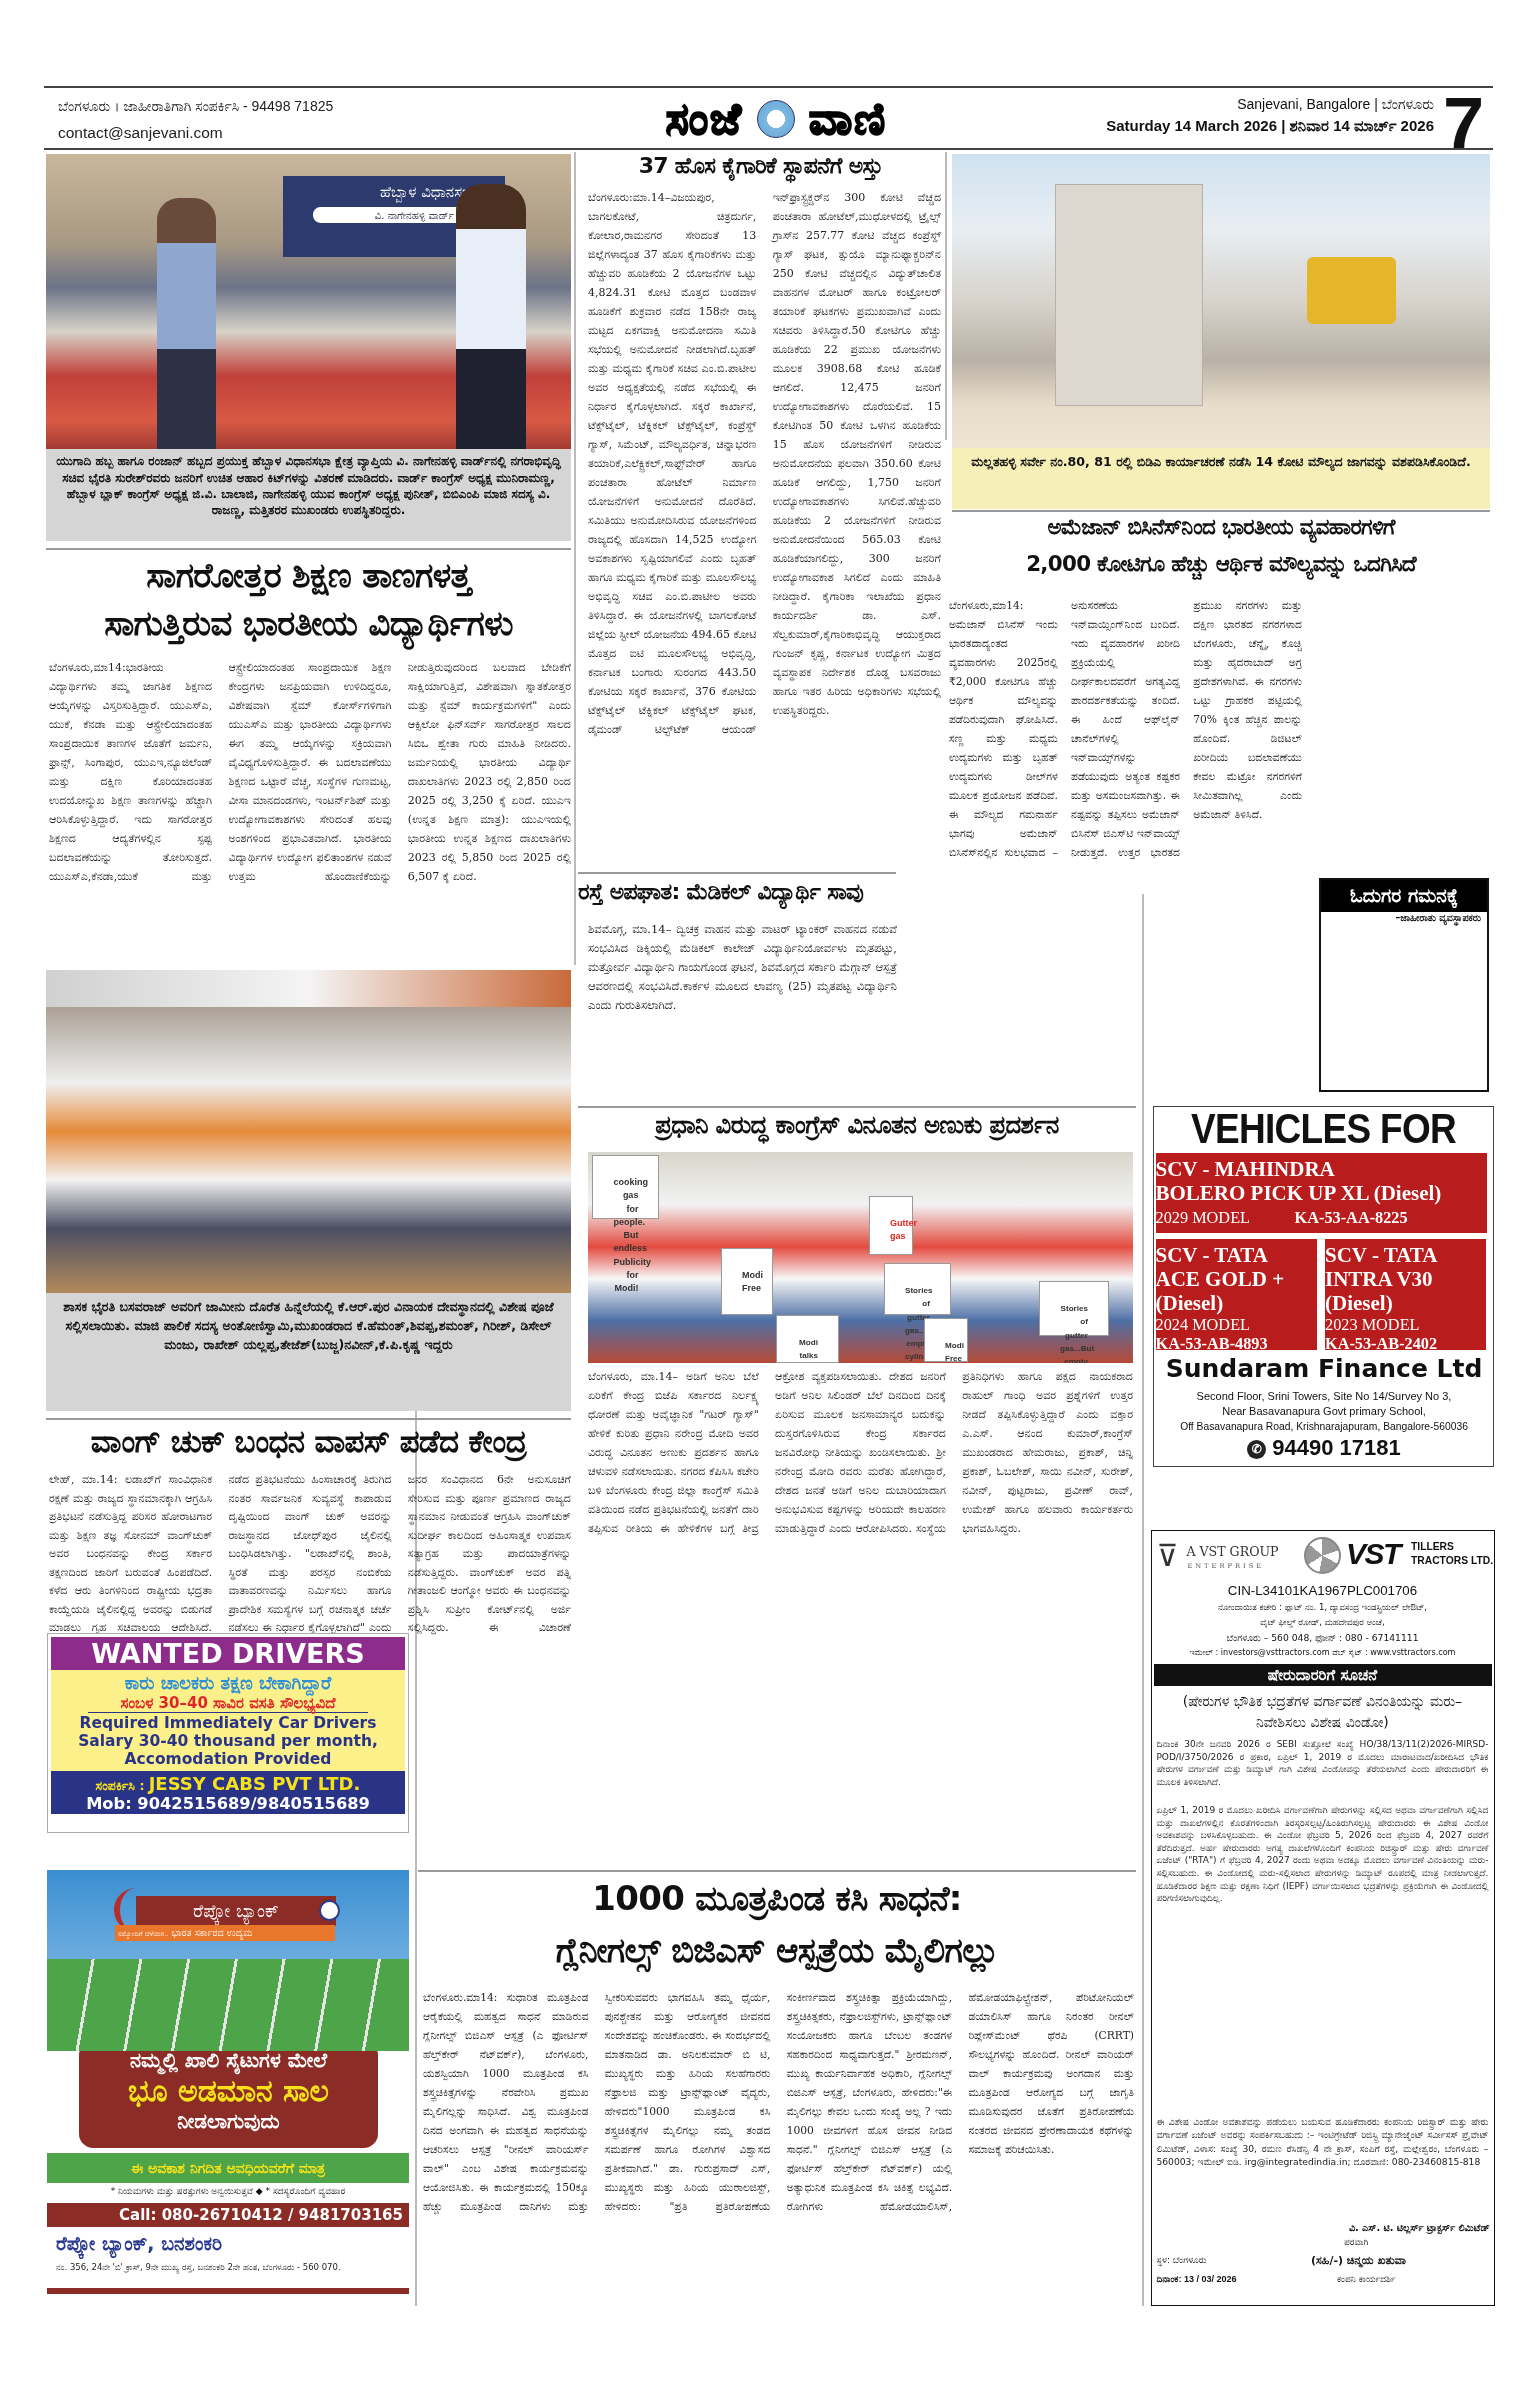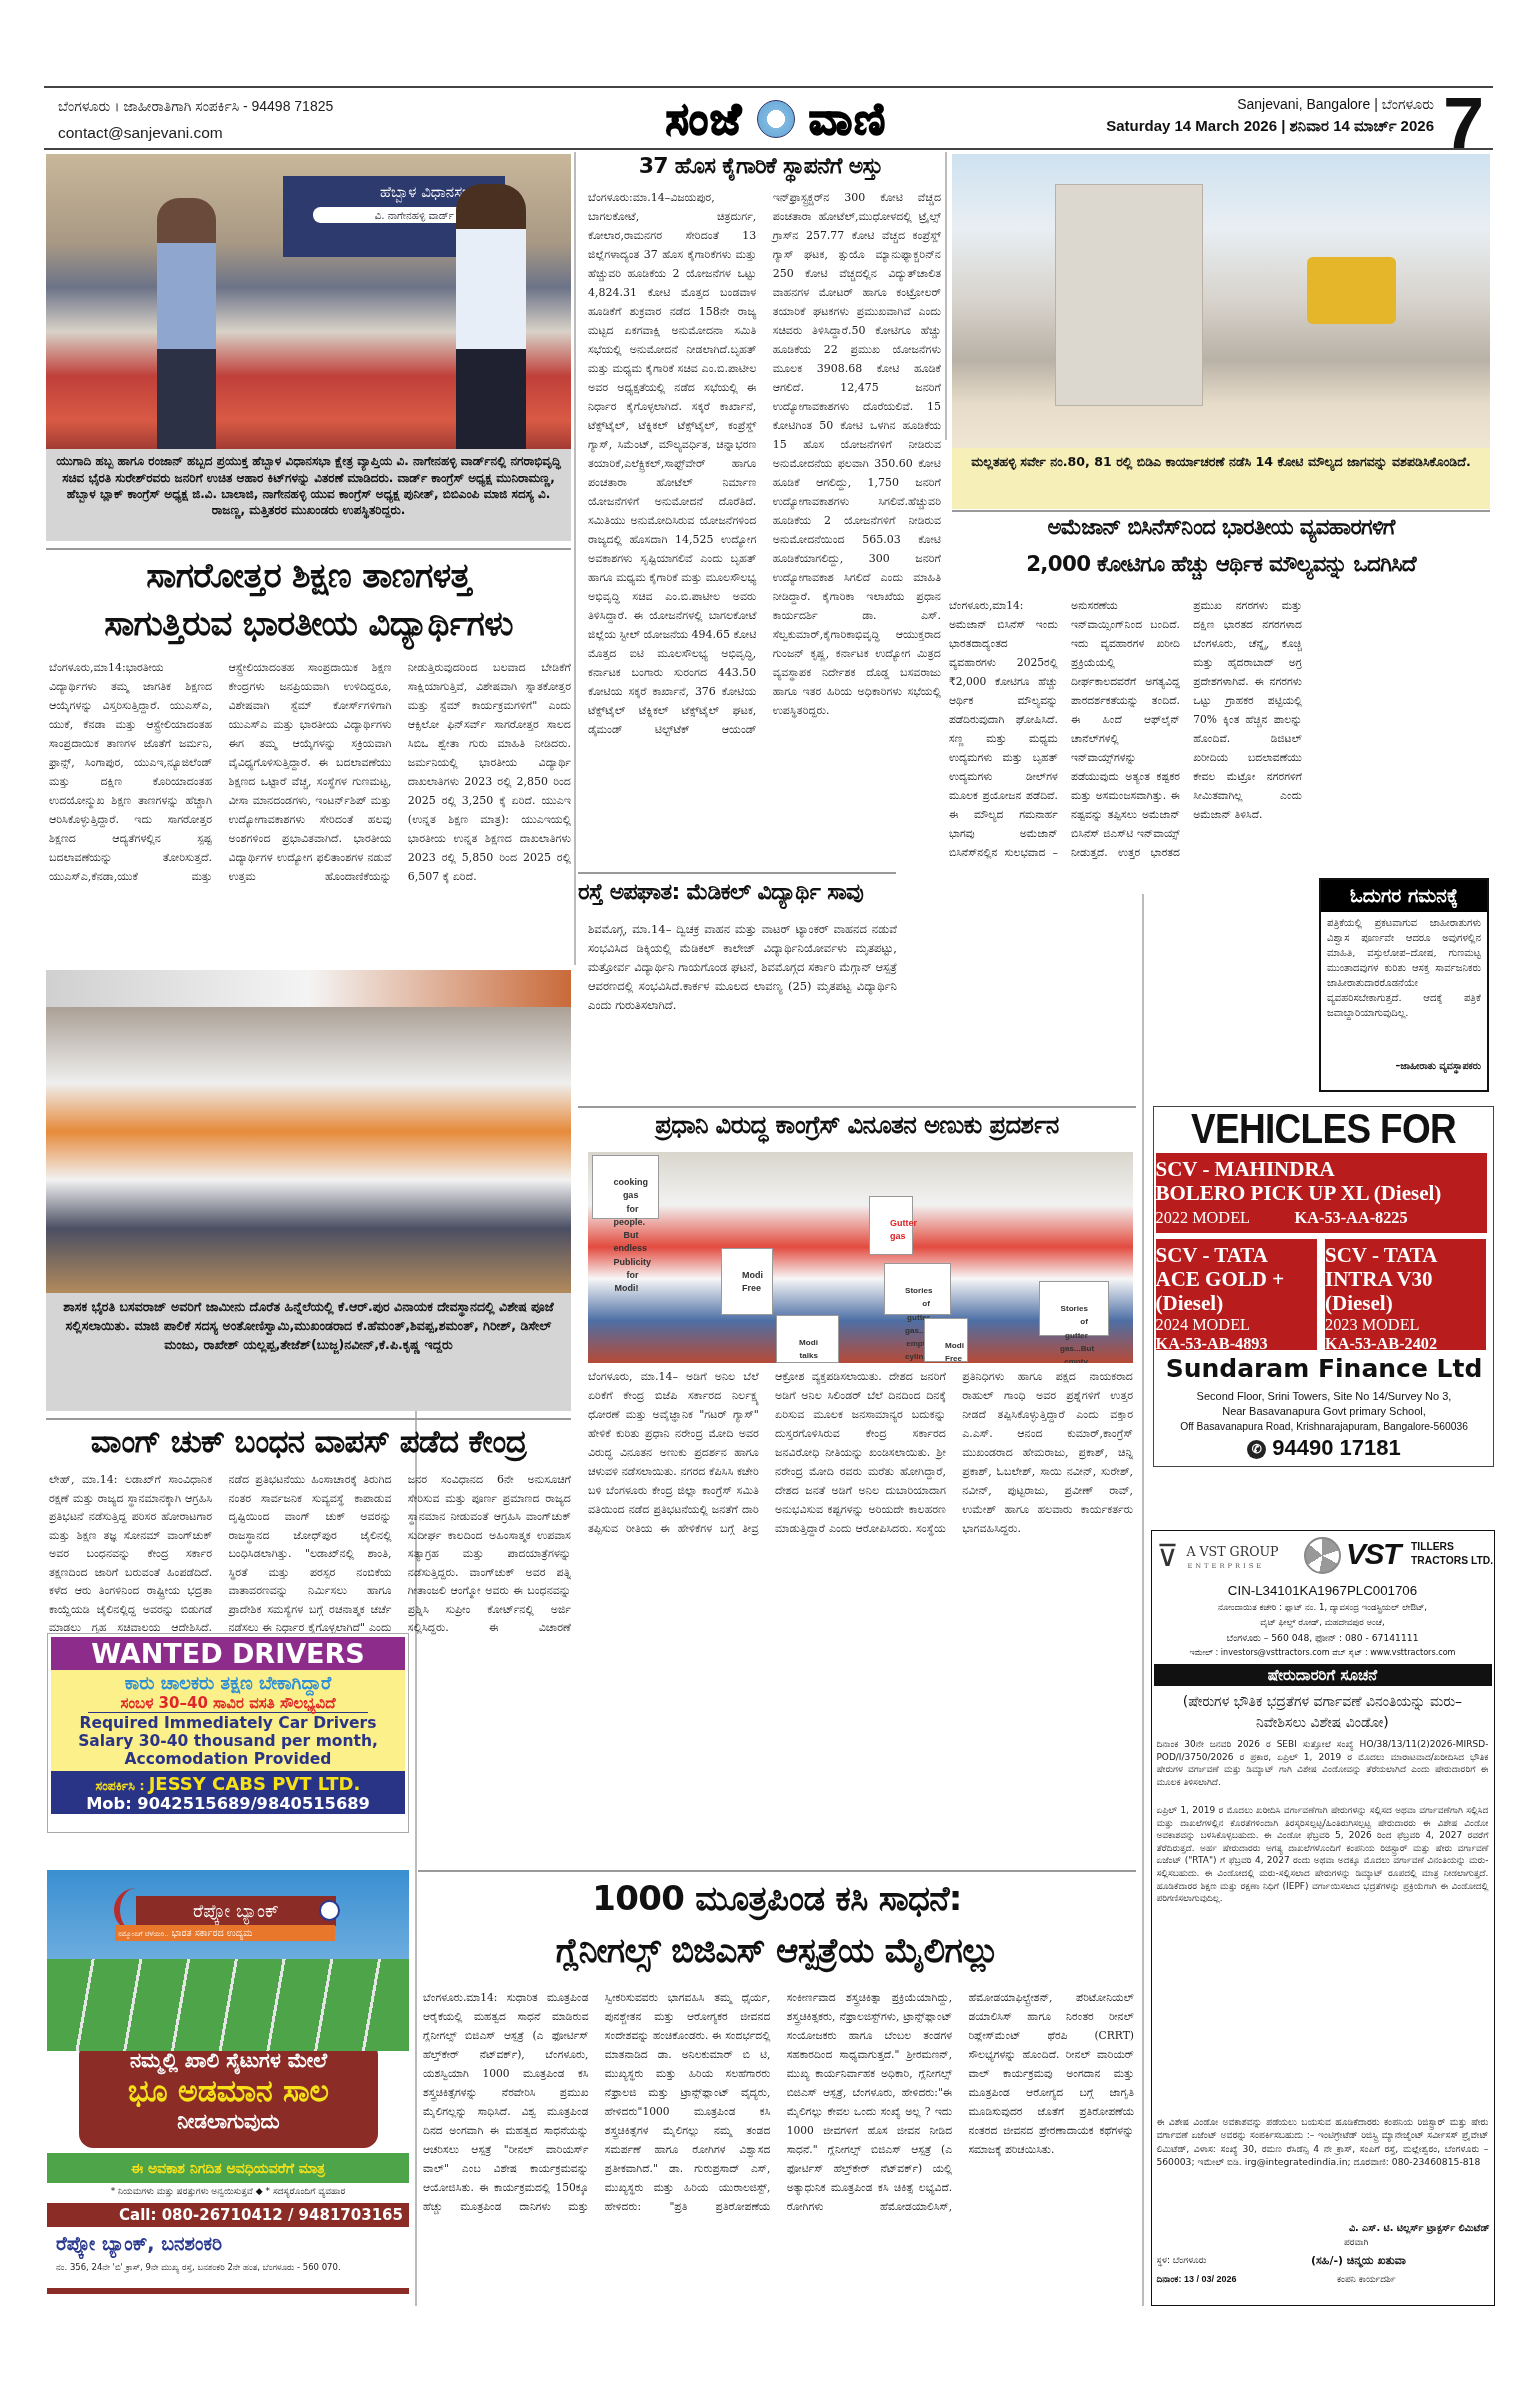--- a/index.html
+++ b/index.html
@@ -98,21 +98,20 @@
 <div class="abs hl" style="left:578px;top:878px;width:318px;font-size:22px;text-align:left">ರಸ್ತೆ ಅಪಘಾತ: ಮೆಡಿಕಲ್ ವಿದ್ಯಾರ್ಥಿ ಸಾವು</div>
 <div class="abs body-text" style="left:588px;top:920px;width:309px;height:185px;font-size:11.5px;line-height:19px">ಶಿವಮೊಗ್ಗ, ಮಾ.14– ದ್ವಿಚಕ್ರ ವಾಹನ ಮತ್ತು ವಾಟರ್ ಟ್ಯಾಂಕರ್ ವಾಹನದ ನಡುವೆ ಸಂಭವಿಸಿದ ಡಿಕ್ಕಿಯಲ್ಲಿ ಮೆಡಿಕಲ್ ಕಾಲೇಜ್ ವಿದ್ಯಾರ್ಥಿನಿಯೋರ್ವಳು ಮೃತಪಟ್ಟು, ಮತ್ತೋರ್ವ ವಿದ್ಯಾರ್ಥಿನಿ ಗಾಯಗೊಂಡ ಘಟನೆ, ಶಿವಮೊಗ್ಗದ ಸರ್ಕಾರಿ ಮೆಗ್ಗಾನ್ ಆಸ್ಪತ್ರೆ ಆವರಣದಲ್ಲಿ ಸಂಭವಿಸಿದೆ.ಕಾರ್ಕಳ ಮೂಲದ ಲಾವಣ್ಯ (25) ಮೃತಪಟ್ಟ ವಿದ್ಯಾರ್ಥಿನಿ ಎಂದು ಗುರುತಿಸಲಾಗಿದೆ.</div>
 
 <div class="rule" style="left:952px;top:510px;width:538px;height:1.5px;background:#999"></div>
 <div class="abs hl" style="left:952px;top:514px;width:538px;font-size:21.4px">ಅಮೆಜಾನ್ ಬಿಸಿನೆಸ್‌ನಿಂದ ಭಾರತೀಯ ವ್ಯವಹಾರಗಳಿಗೆ</div>
 <div class="abs hl" style="left:952px;top:551px;width:538px;font-size:21.4px">2,000 ಕೋಟಿಗೂ ಹೆಚ್ಚು ಆರ್ಥಿಕ ಮೌಲ್ಯವನ್ನು ಒದಗಿಸಿದೆ</div>
 <div class="abs body-text cols3" style="left:903px;top:596px;width:399px;height:510px;font-size:10.7px;line-height:19px;column-gap:13.3px;padding-left:46px">ಬೆಂಗಳೂರು,ಮಾ14: ಅಮೆಜಾನ್ ಬಿಸಿನೆಸ್ ಇಂದು ಭಾರತದಾದ್ಯಂತದ ವ್ಯವಹಾರಗಳು 2025ರಲ್ಲಿ ₹2,000 ಕೋಟಿಗೂ ಹೆಚ್ಚು ಆರ್ಥಿಕ ಮೌಲ್ಯವನ್ನು ಪಡೆದಿರುವುದಾಗಿ ಘೋಷಿಸಿದೆ. ಸಣ್ಣ ಮತ್ತು ಮಧ್ಯಮ ಉದ್ಯಮಗಳು ಮತ್ತು ಬೃಹತ್ ಉದ್ಯಮಗಳು ಡೀಲ್‌ಗಳ ಮೂಲಕ ಪ್ರಯೋಜನ ಪಡೆದಿವೆ. ಈ ಮೌಲ್ಯದ ಗಮನಾರ್ಹ ಭಾಗವು ಅಮೆಜಾನ್ ಬಿಸಿನೆಸ್‌ನಲ್ಲಿನ ಸುಲಭವಾದ –ಅನುಸರಣೆಯ ಇನ್‌ವಾಯ್ಸಿಂಗ್‌ನಿಂದ ಬಂದಿದೆ. ಇದು ವ್ಯವಹಾರಗಳ ಖರೀದಿ ಪ್ರಕ್ರಿಯೆಯಲ್ಲಿ ದೀರ್ಘಕಾಲದವರೆಗೆ ಅಗತ್ಯವಿದ್ದ ಪಾರದರ್ಶಕತೆಯನ್ನು ತಂದಿದೆ. ಈ ಹಿಂದೆ ಆಫ್‌ಲೈನ್ ಚಾನೆಲ್‌ಗಳಲ್ಲಿ ಇನ್‌ವಾಯ್ಸ್‌ಗಳನ್ನು ಪಡೆಯುವುದು ಅತ್ಯಂತ ಕಷ್ಟಕರ ಮತ್ತು ಅಸಮಂಜಸವಾಗಿತ್ತು. ಈ ನಷ್ಟವನ್ನು ತಪ್ಪಿಸಲು ಅಮೆಜಾನ್ ಬಿಸಿನೆಸ್ ಜಿಎಸ್‌ಟಿ ಇನ್‌ವಾಯ್ಸ್ ನೀಡುತ್ತದೆ. ಉತ್ತರ ಭಾರತದ ಪ್ರಮುಖ ನಗರಗಳು ಮತ್ತು ದಕ್ಷಿಣ ಭಾರತದ ನಗರಗಳಾದ ಬೆಂಗಳೂರು, ಚೆನ್ನೈ, ಕೊಚ್ಚಿ ಮತ್ತು ಹೈದರಾಬಾದ್ ಅಗ್ರ ಪ್ರದೇಶಗಳಾಗಿವೆ. ಈ ನಗರಗಳು ಒಟ್ಟು ಗ್ರಾಹಕರ ಪಟ್ಟಿಯಲ್ಲಿ 70% ಕ್ಕಿಂತ ಹೆಚ್ಚಿನ ಪಾಲನ್ನು ಹೊಂದಿವೆ. ಡಿಜಿಟಲ್ ಖರೀದಿಯ ಬದಲಾವಣೆಯು ಕೇವಲ ಮೆಟ್ರೋ ನಗರಗಳಿಗೆ ಸೀಮಿತವಾಗಿಲ್ಲ ಎಂದು ಅಮೆಜಾನ್ ತಿಳಿಸಿದೆ.</div>
 
 <div class="notice-box" style="left:1319px;top:878px;width:170px;height:214px">
   <div style="background:#000;color:#fff;font-family:'DejaVu Sans',sans-serif;font-weight:bold;font-size:19px;text-align:center;padding:4.4px 0">ಓದುಗರ ಗಮನಕ್ಕೆ</div>
-  <div class="body-text" style="font-size:10px;line-height:15px;padding:3px 6px 0;height:148px">ಪತ್ರಿಕೆಯಲ್ಲಿ ಪ್ರಕಟವಾಗುವ ಜಾಹೀರಾತುಗಳು ವಿಶ್ವಾಸ ಪೂರ್ಣವೇ ಆದರೂ ಅವುಗಳಲ್ಲಿನ ಮಾಹಿತಿ, ವಸ್ತುಲೋಪ–ದೋಷ, ಗುಣಮಟ್ಟ ಮುಂತಾದವುಗಳ ಕುರಿತು ಆಸಕ್ತ ಸಾರ್ವಜನಿಕರು ಜಾಹೀರಾತುದಾರರೊಡನೆಯೇ ವ್ಯವಹರಿಸಬೇಕಾಗುತ್ತದೆ. ಆದಕ್ಕೆ ಪತ್ರಿಕೆ ಜವಾಬ್ದಾರಿಯಾಗುವುದಿಲ್ಲ.</div>
   <div style="font-family:'DejaVu Sans',sans-serif;font-weight:bold;font-size:9.6px;text-align:right;padding:0 6px">–ಜಾಹೀರಾತು ವ್ಯವಸ್ಥಾಪಕರು</div>
 </div>
 
 <div class="rule" style="left:578px;top:1106px;width:558px;height:1.5px;background:#999"></div>
 <div class="abs hl" style="left:578px;top:1110px;width:558px;font-size:24.4px">ಪ್ರಧಾನಿ ವಿರುದ್ಧ ಕಾಂಗ್ರೆಸ್ ವಿನೂತನ ಅಣುಕು ಪ್ರದರ್ಶನ</div>
 <div class="photo ph-protest" style="left:588px;top:1152px;width:545px;height:211px">
   <div class="sign" style="left:4.4px;top:3px;width:67px;height:64px;font-size:9px">cooking gas for people. But endless Publicity for Modi!</div>
   <div class="sign" style="left:133px;top:96px;width:52px;height:67px;font-size:9px">Modi Free</div>
   <div class="sign red" style="left:281px;top:44px;width:44px;height:59px;font-size:9px;color:#d22">Gutter gas</div>
   <div class="sign" style="left:296px;top:111px;width:67px;height:52px;font-size:8.1px">Stories of gutter gas...But empty cylinders in homes!</div>
@@ -170,21 +169,21 @@
   <div style="position:absolute;left:9px;top:392px;font-family:'DejaVu Sans',sans-serif;font-size:8.5px;color:#222">ನಂ. 356, 24ನೇ 'ಬಿ' ಕ್ರಾಸ್, 9ನೇ ಮುಖ್ಯ ರಸ್ತೆ, ಬನಶಂಕರಿ 2ನೇ ಹಂತ, ಬೆಂಗಳೂರು - 560 070.</div>
   <div style="position:absolute;left:0;top:418px;width:362px;height:6px;background:#8b2c26"></div>
 </div>
 
 <div class="ad-box" style="left:1153px;top:1106px;width:341px;height:361px;border:0.7px solid #444">
   <div class="veh-title" style="margin-top:4.4px">VEHICLES FOR SALE</div>
   <div class="veh-blk" style="left:1.5px;top:46px;width:331px;height:80px">
     <div class="b" style="margin-top:4.4px">SCV - MAHINDRA</div>
     <div class="b">BOLERO PICK UP XL (Diesel)</div>
     <div class="n" style="margin-top:3px">
-      <span>2022 MODEL</span>
+      <span>2029 MODEL</span>
       <span style="display:inline-block;width:37px"></span>
       <b>KA-53-AA-8225</b>
     </div>
   </div>
   <div class="veh-blk" style="left:1.5px;top:132px;width:161px;height:111px">
     <div class="b" style="margin-top:4.4px">SCV - TATA</div>
     <div class="b">ACE GOLD +</div>
     <div class="b">(Diesel)</div>
     <div class="n">2024 MODEL</div>
     <div class="n" style="font-weight:bold">KA-53-AB-4893</div>

